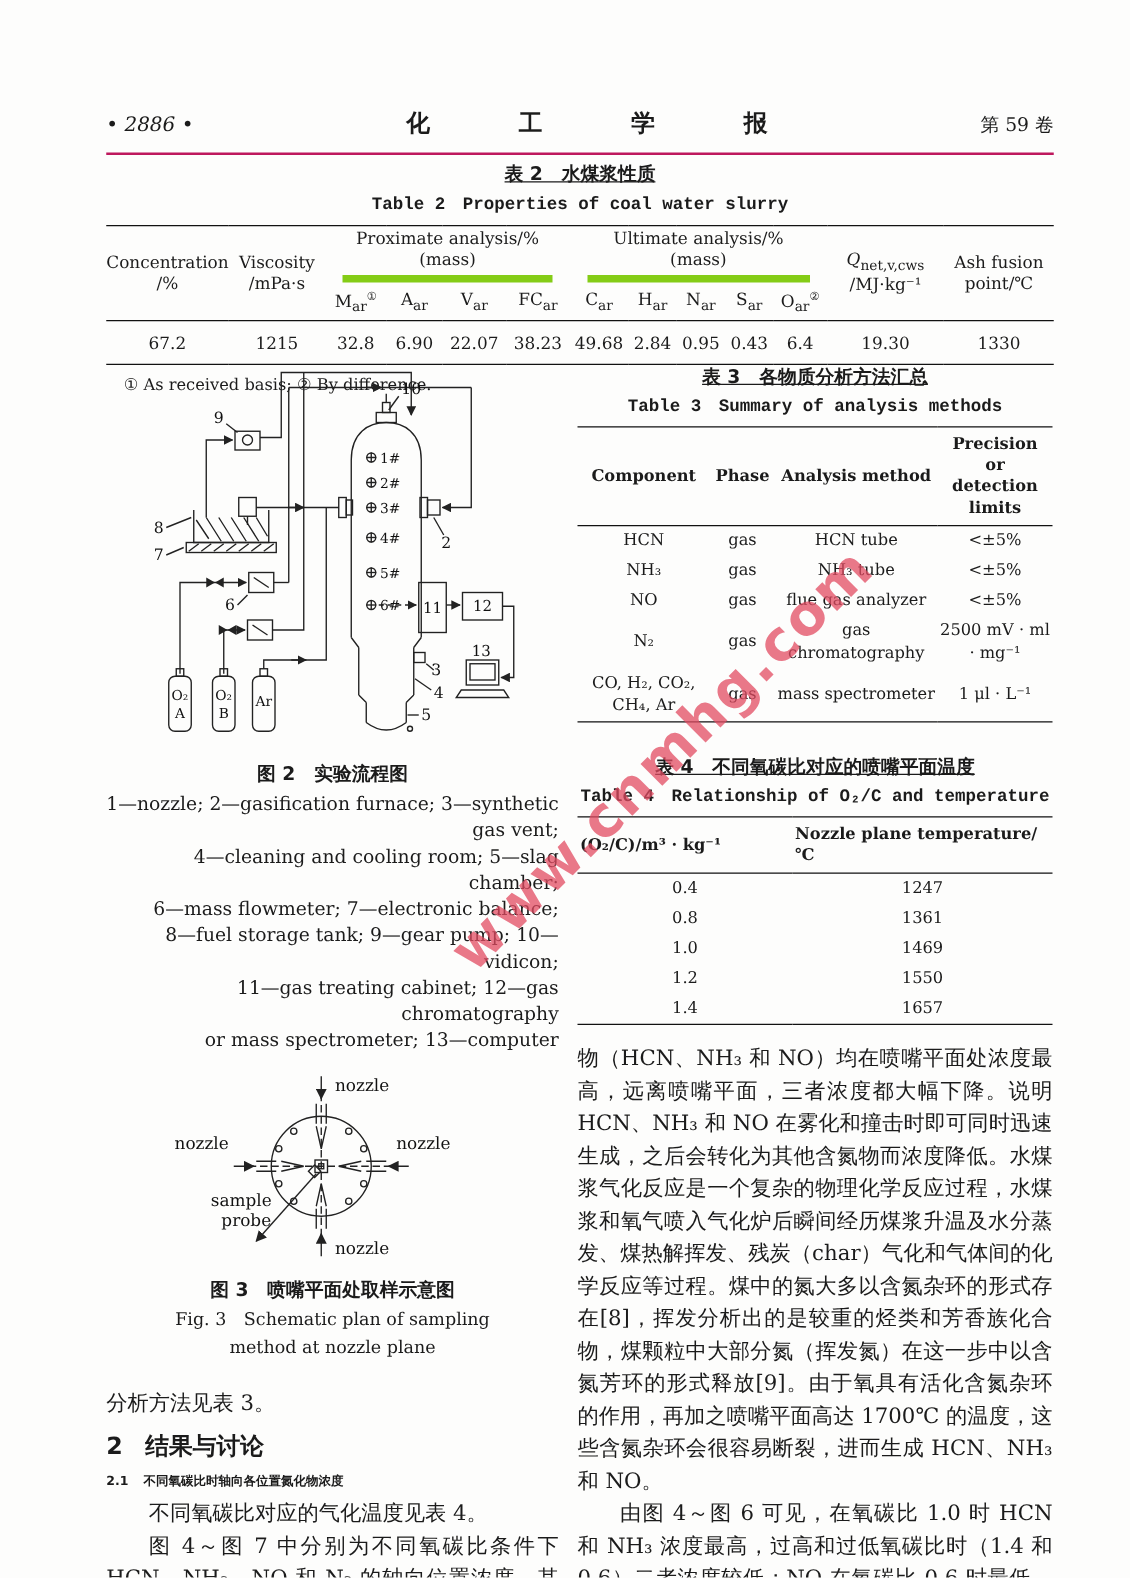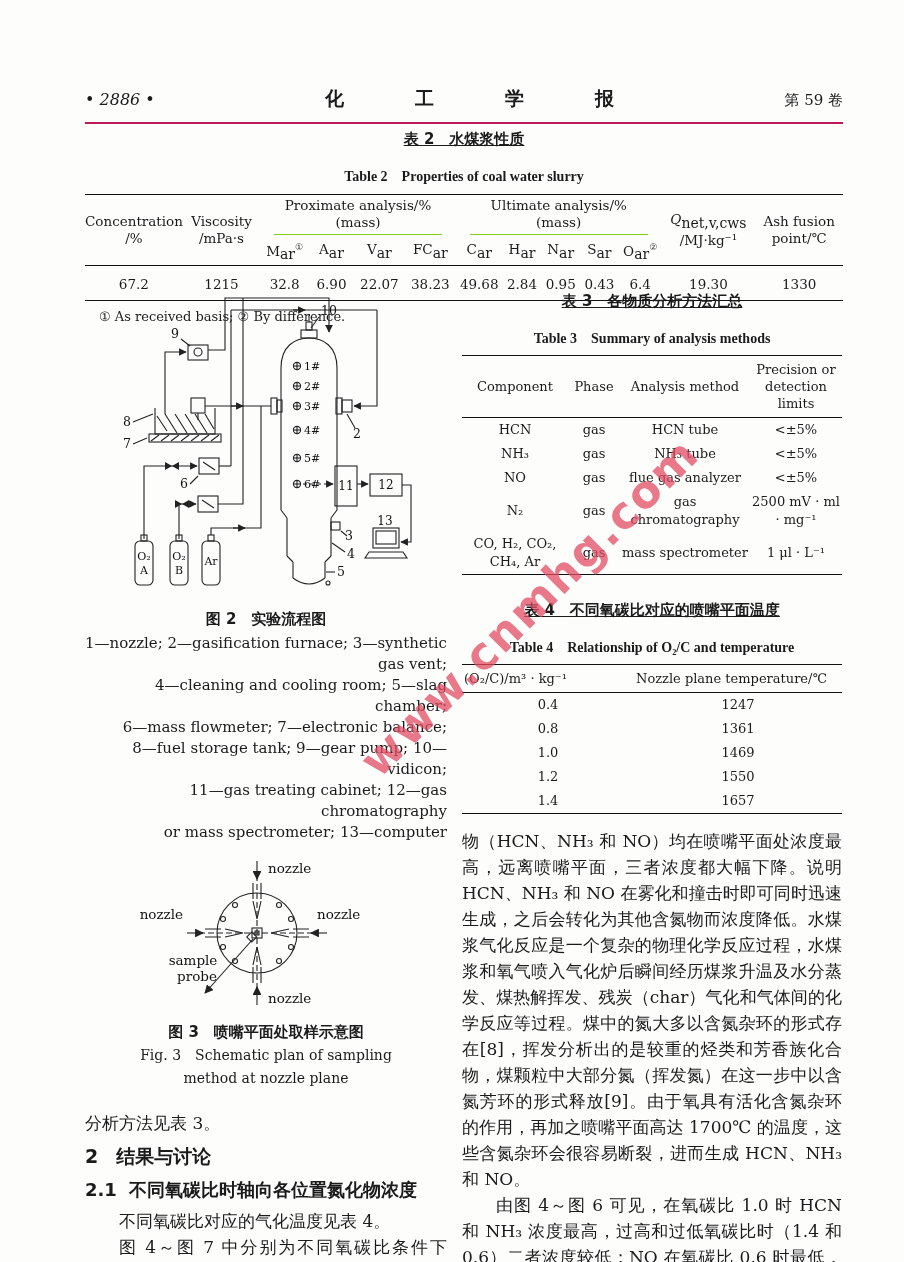--- a/index.html
+++ b/index.html
@@ -13,60 +13,60 @@
     position:absolute; left:85px; top:86px; width:758px;
     display:flex; justify-content:space-between; align-items:baseline;
     border-bottom:2px solid #be185d; padding-bottom:10px;
   }
   .pageno { font-style:italic; font-size:16px; }
   .journal { font-size:19px; letter-spacing:26px; font-weight:bold; margin-left:26px; }
   .volume { font-size:15px; }
 
   
   .tbl-title-zh { font-family:"DejaVu Sans",sans-serif; font-weight:bold; font-size:15px; text-align:center;text-decoration:underline; }
-  .tbl-title-en { font-family:Liberation Serif, serif; font-weight:bold; font-size:14px; text-align:center; margin-top:19px; }
+  .tbl-title-en { font-family:Liberation Mono, monospace; font-weight:bold; font-size:14px; text-align:center; margin-top:5px; }
   table { border-collapse:collapse; table-layout:fixed; }
 
   
   #table2-block { position:absolute; left:85px; top:130px; width:758px; }
   .t2 { width:100%; margin-top:8px; font-size:13.5px;
         border-top:1.8px solid #111; border-bottom:1.8px solid #111; }
   .t2 th { font-weight:normal; text-align:center; padding:2px 0; line-height:17px; }
-  .t2 th.group div { border-bottom:1px solid #84cc16; margin:0 14px; padding-bottom:3px; }
+  .t2 th.group div { border-bottom:6px solid #84cc16; margin:0 14px; padding-bottom:3px; }
   .t2 tr.data td { border-top:1.3px solid #111; text-align:center; padding:10px 0 8px; }
-  .t2 sub { font-size:14px; } .t2 sup { font-size:9px; }
+  .t2 sub { font-size:11px; } .t2 sup { font-size:9px; }
   .t2-footnote { font-size:13px; margin-top:8px; padding-left:14px; }
 
   
   #left-col  { position:absolute; left:85px;  top:288px; width:362px; }
   #right-col { position:absolute; left:462px; top:292px; width:380px; }
 
   
   svg text { font-family:"DejaVu Serif",serif; fill:#111; }
   .ln { stroke:#222; stroke-width:1.1; fill:none; }
   .cap-zh { font-family:"DejaVu Sans",sans-serif; font-weight:bold; font-size:15px; text-align:center; margin-top:6px; }
   .cap-en { font-size:14px; text-align:center; margin-top:5px; }
   .legend { font-size:15px; text-align:right; line-height:21px; margin-top:4px; }
 
   
   .t34 { width:100%; margin-top:7px; font-size:13px;
          border-top:1.8px solid #111; border-bottom:1.8px solid #111; }
-  .t34 th { font-weight:normal; border-bottom:1.1px solid #111; padding:5px 2px; line-height:17px; text-align:center;margin-top:10px; }
+  .t34 th { font-weight:bold; border-bottom:1.1px solid #111; padding:5px 2px; line-height:17px; text-align:center;margin-top:10px; }
   .t34 td { text-align:center; padding:3px 2px; line-height:18px; }
   .t34 tr:first-of-type td { padding-top:6px; }
   #table3-block { margin-bottom:26px; }
   #table4-block { margin-bottom:14px; }
   .t4 th { text-align:left; }
 
   
   .para { font-size:17px; line-height:26px; text-align:justify; }
   .indent { text-indent:2em; }
   .sec-head { font-family:"DejaVu Sans",sans-serif; font-weight:bold; font-size:19px; margin:8px 0 8px; }
   .sec-head .num { margin-right:18px; }
-  .subsec-head { font-family:"DejaVu Sans",sans-serif; font-weight:bold; font-size:18px; margin:4px 0 6px; }
+  .subsec-head { font-family:"DejaVu Sans",sans-serif; font-weight:bold; font-size:10px; margin:4px 0 6px; }
   .subsec-head .num { margin-right:12px; }
 
   
   #watermark {
     position:absolute; left:368px; top:742px; z-index:5; pointer-events:none;
     transform:rotate(-45deg); transform-origin:0 50%;
     font-family:"DejaVu Sans",sans-serif; font-weight:bold; font-size:45px;
     letter-spacing:2px; color:rgba(225,75,98,0.75); white-space:nowrap;
   }
 </style>

